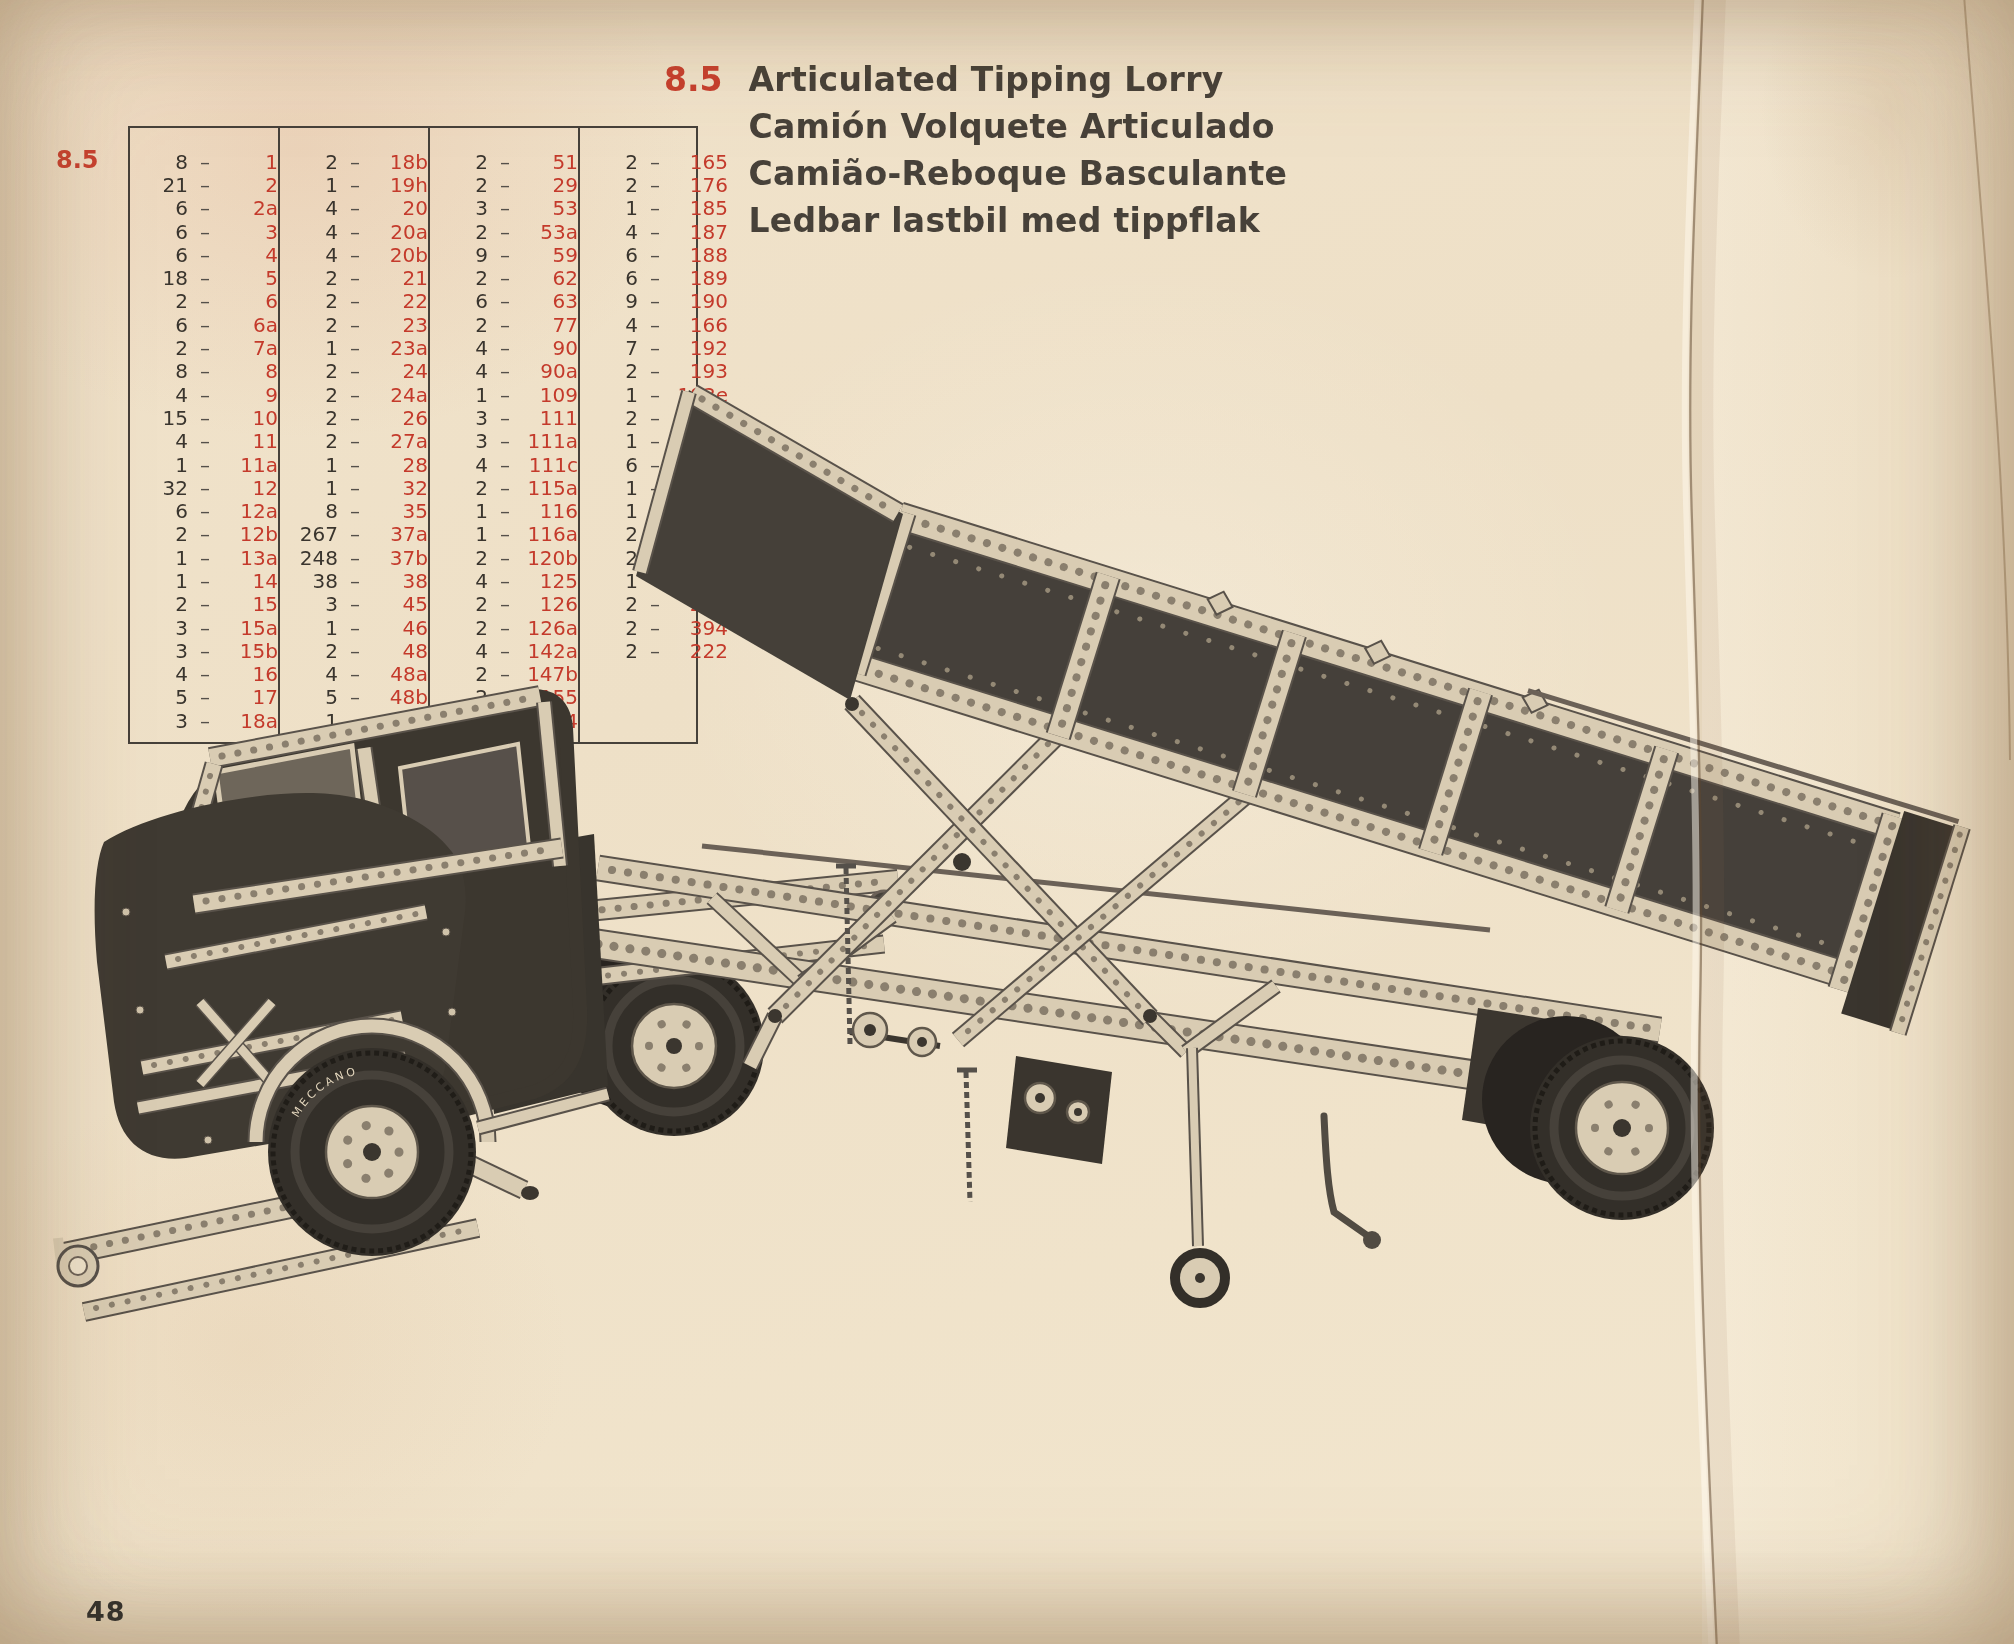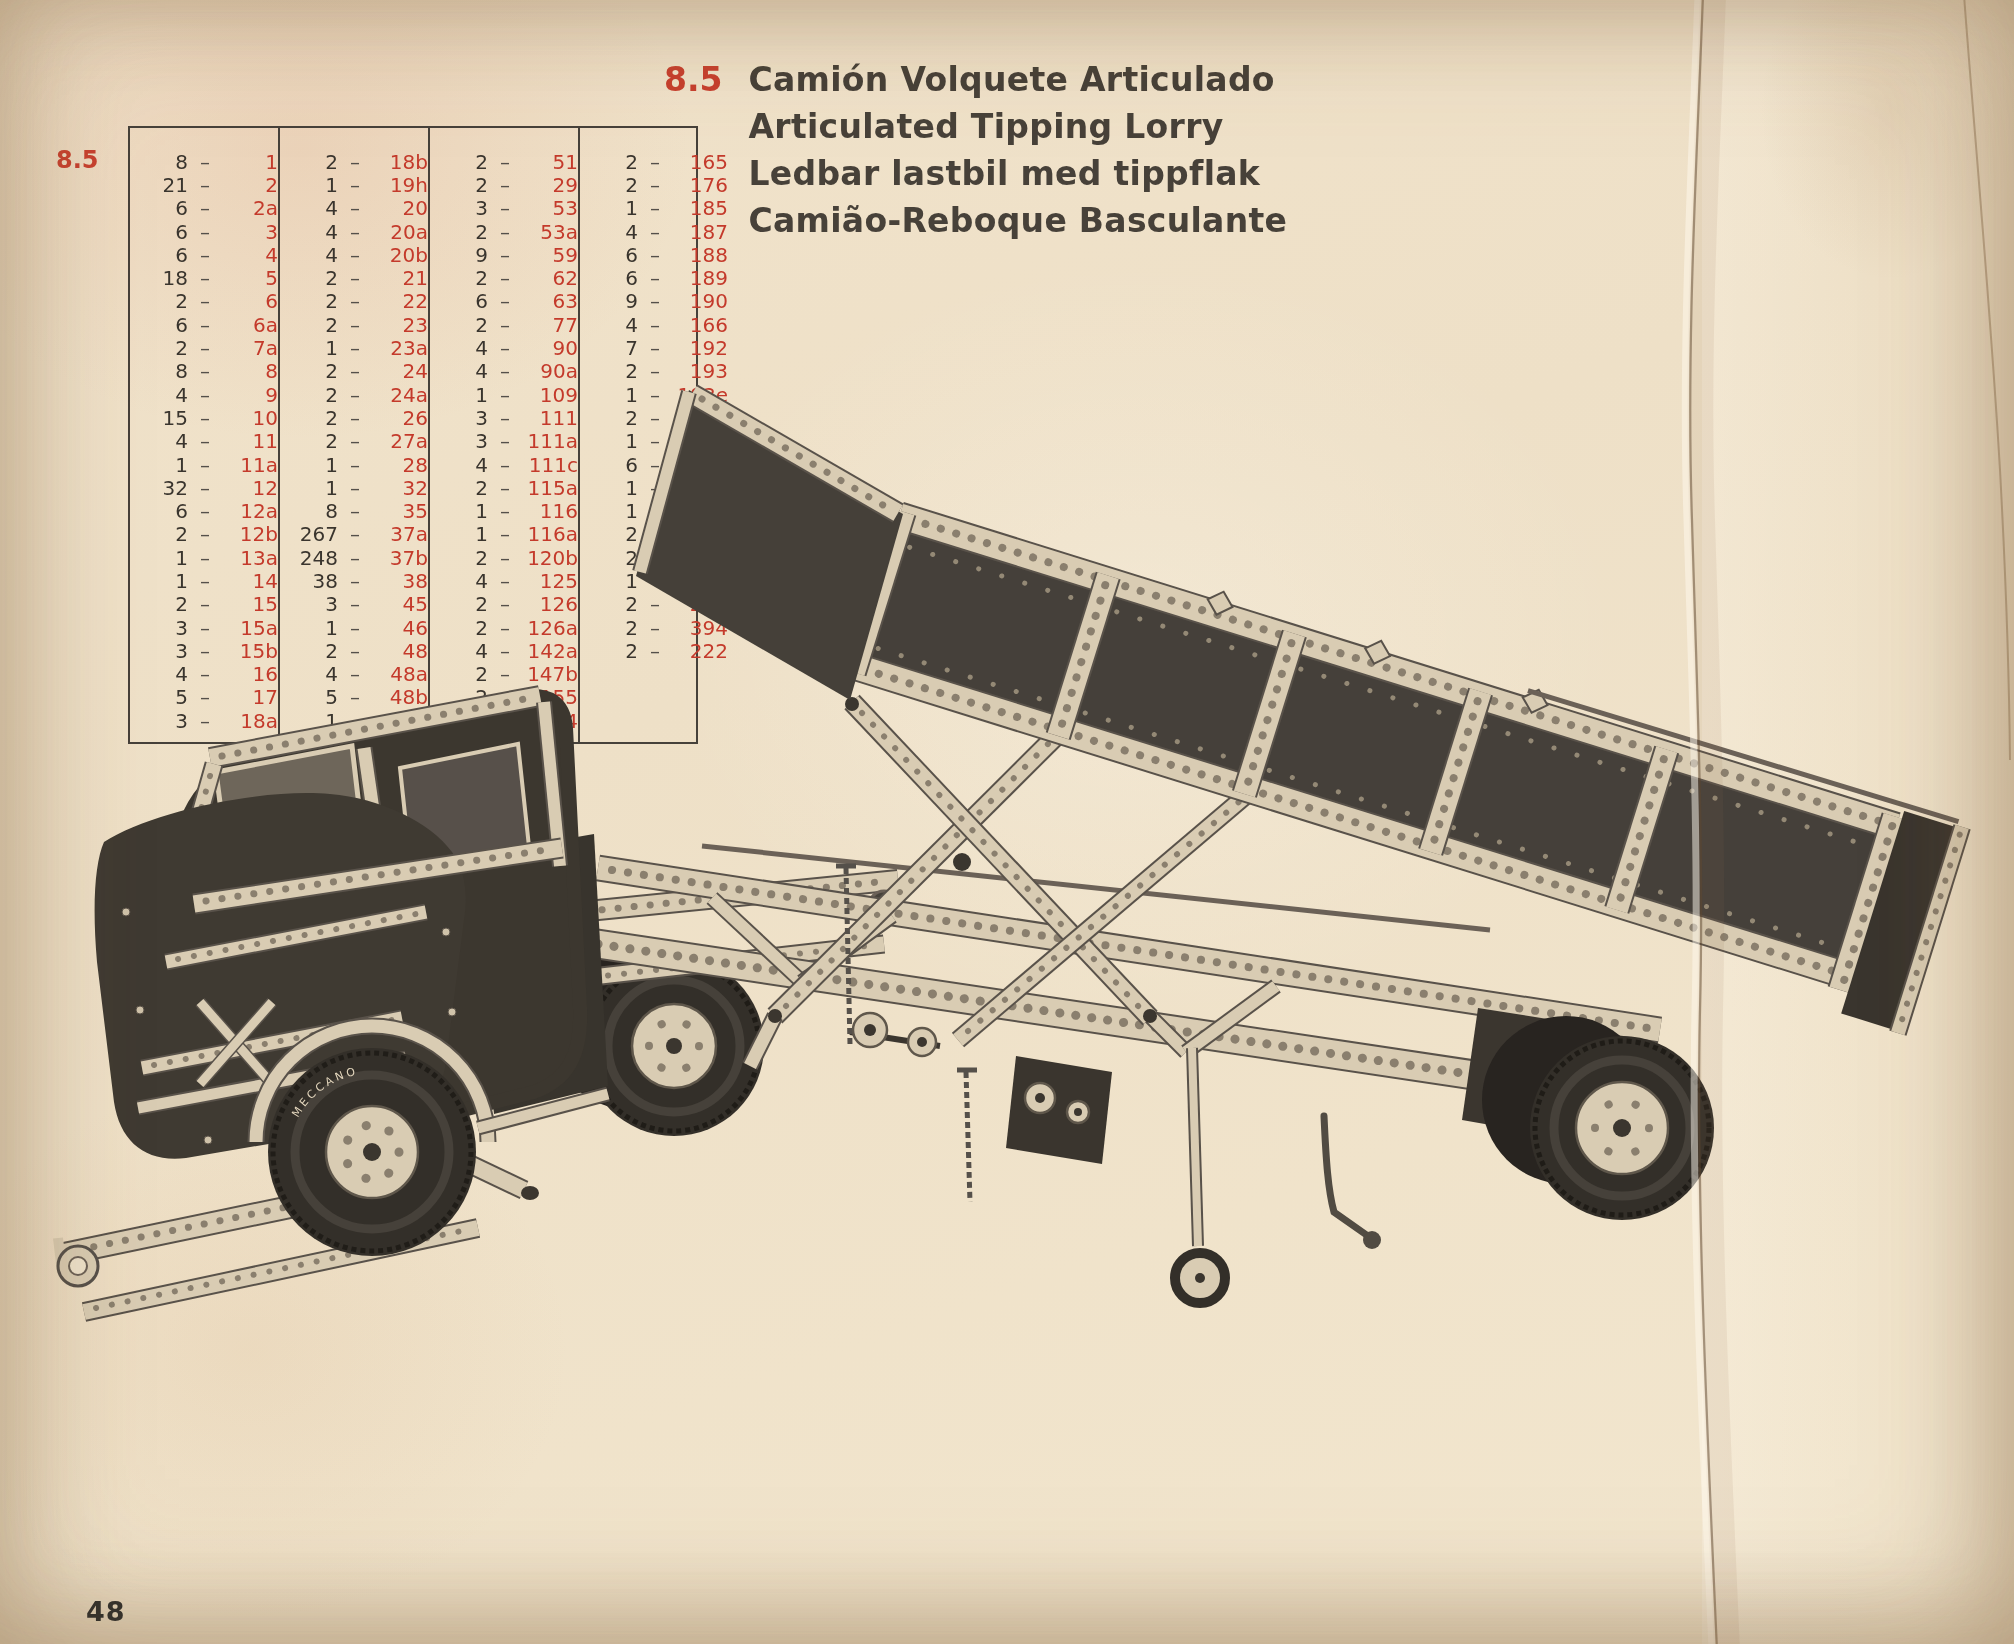--- a/index.html
+++ b/index.html
@@ -556,24 +556,24 @@
         <span class="qty">2</span>
         <span class="dash">–</span>
         <span class="part">222</span>
       </div>
     </div>
   </div>
 
 <div class="title-block">
   <div class="model-red">8.5</div>
   <div id="title-lines">
+      <div class="title-line">Articulated Tipping Lorry</div>
       <div class="title-line">Camión Volquete Articulado</div>
-      <div class="title-line">Articulated Tipping Lorry</div>
+      <div class="title-line">Camião-Reboque Basculante</div>
       <div class="title-line">Ledbar lastbil med tippflak</div>
-      <div class="title-line">Camião-Reboque Basculante</div>
     </div>
 </div>
 
 <svg class="art" width="2014" height="1644" viewBox="0 0 2014 1644">
   <defs>
     <path id="brandArc" d="M298,1118 A84,84 0 0 1 450,1126"></path>
   </defs>
 
   <g>
     <circle cx="632" cy="1026" r="84" fill="#282420"></circle>

